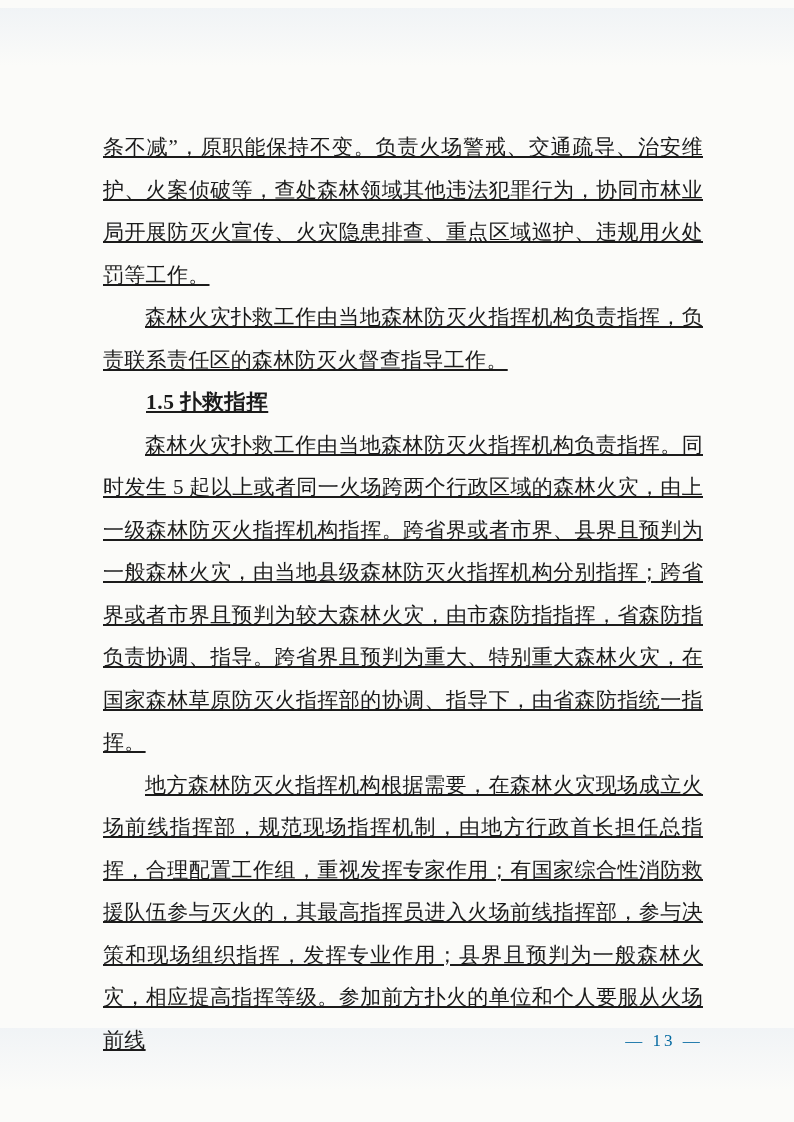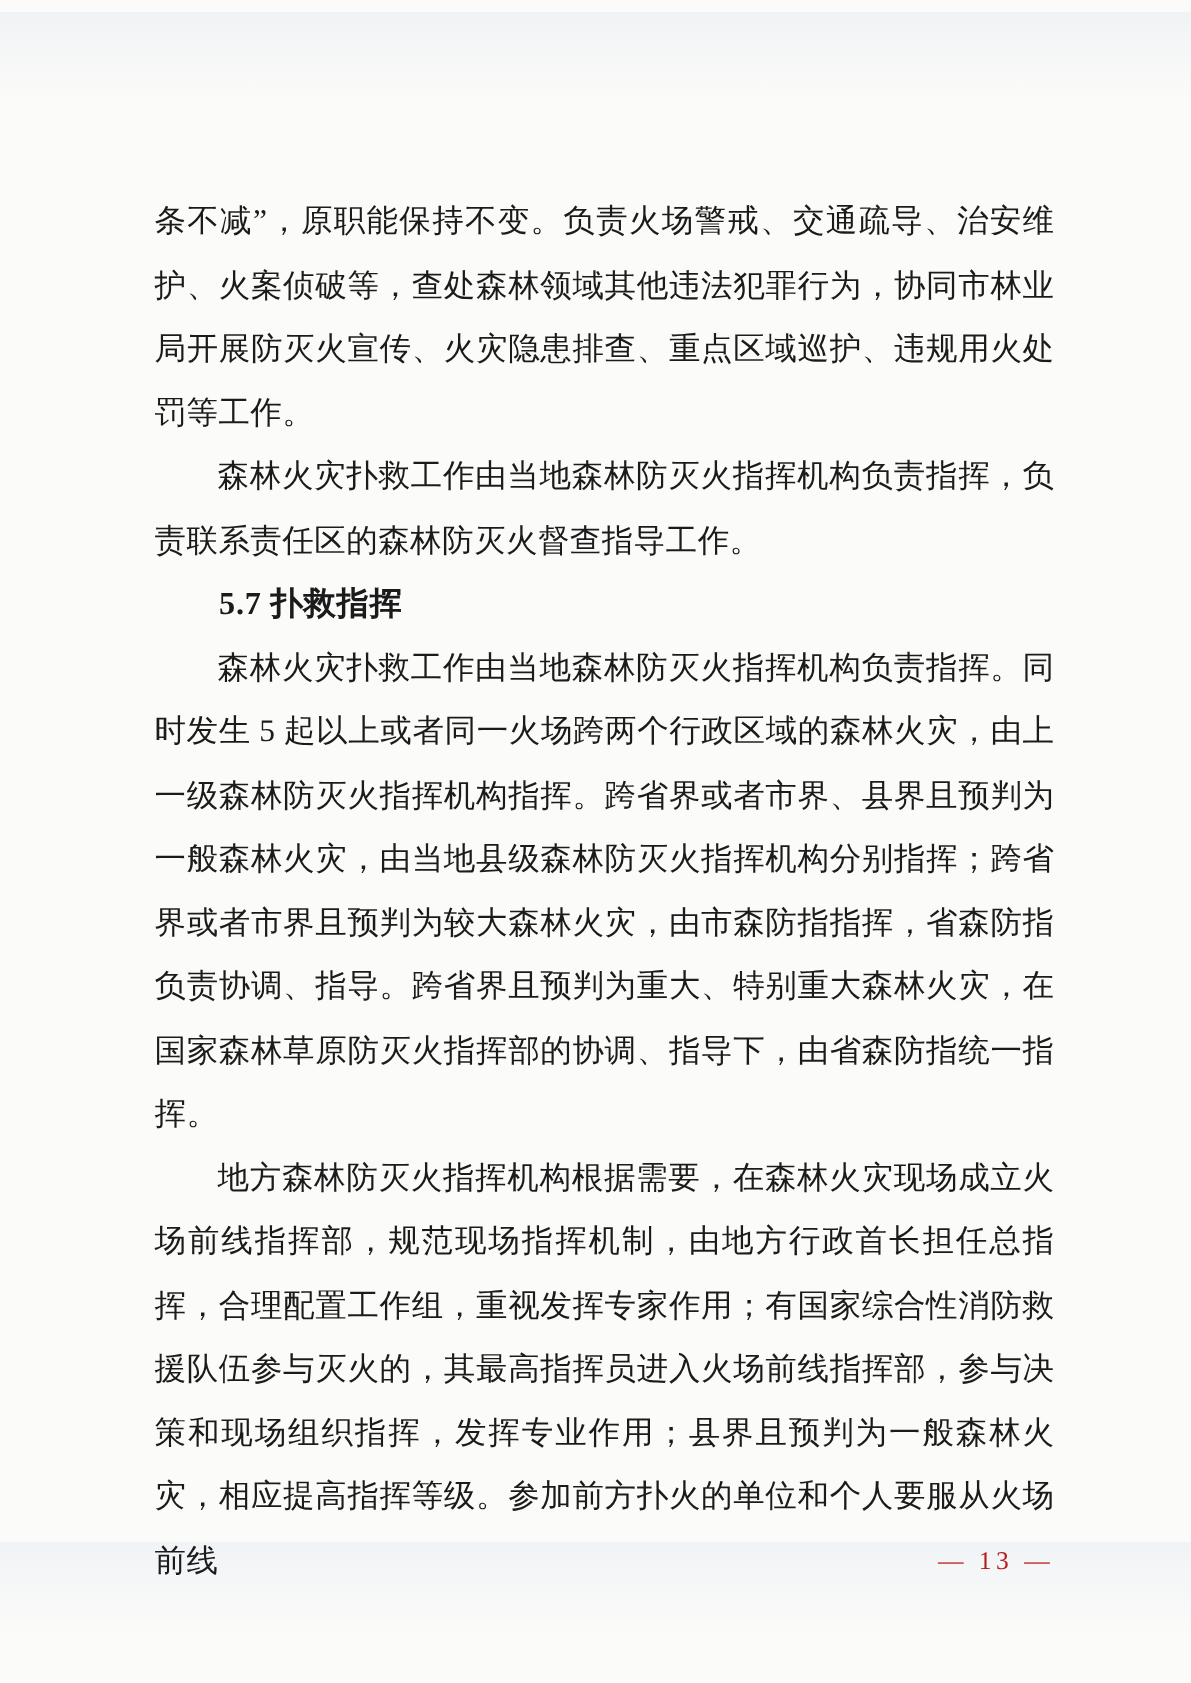--- a/index.html
+++ b/index.html
@@ -31,20 +31,21 @@
   .scan-band.bottom {
     top: 1028px;
     height: 62px;
     background: linear-gradient(180deg, rgba(214,224,238,0.28), rgba(214,224,238,0.0));
   }
   .text-block {
     position: absolute;
     left: 103px;
     top: 126px;
     width: 600px;
+    text-decoration: underline;
   }
   .para {
     margin: 0;
     font-size: 21px;
     line-height: 42.5px;
     letter-spacing: 0.3px;
     text-align: justify;
     text-indent: 2em;
   }
   .para.no-indent {
@@ -60,32 +61,32 @@
   }
   .page-number {
     position: absolute;
     top: 1028px;
     left: 598px;
     width: 132px;
     text-align: center;
     font-size: 17px;
     letter-spacing: 3px;
     line-height: 26px;
-    color: #b91c1c;
+    color: #0369a1;
   }
 </style>
 </head>
 <body>
 
 <div class="page" style="background: rgb(251, 251, 249); color: rgb(27, 27, 27);">
   <div class="scan-band top"></div>
   <div class="scan-band bottom"></div>
 
   <div class="text-block">
     <p class="para no-indent">条不减”，原职能保持不变。负责火场警戒、交通疏导、治安维护、火案侦破等，查处森林领域其他违法犯罪行为，协同市林业局开展防灭火宣传、火灾隐患排查、重点区域巡护、违规用火处罚等工作。</p>
     <p class="para">森林火灾扑救工作由当地森林防灭火指挥机构负责指挥，负责联系责任区的森林防灭火督查指导工作。</p>
-    <h3 class="heading">5.7 扑救指挥</h3>
+    <h3 class="heading">1.5 扑救指挥</h3>
     <p class="para">森林火灾扑救工作由当地森林防灭火指挥机构负责指挥。同时发生 5 起以上或者同一火场跨两个行政区域的森林火灾，由上一级森林防灭火指挥机构指挥。跨省界或者市界、县界且预判为一般森林火灾，由当地县级森林防灭火指挥机构分别指挥；跨省界或者市界且预判为较大森林火灾，由市森防指指挥，省森防指负责协调、指导。跨省界且预判为重大、特别重大森林火灾，在国家森林草原防灭火指挥部的协调、指导下，由省森防指统一指挥。</p>
     <p class="para">地方森林防灭火指挥机构根据需要，在森林火灾现场成立火场前线指挥部，规范现场指挥机制，由地方行政首长担任总指挥，合理配置工作组，重视发挥专家作用；有国家综合性消防救援队伍参与灭火的，其最高指挥员进入火场前线指挥部，参与决策和现场组织指挥，发挥专业作用；县界且预判为一般森林火灾，相应提高指挥等级。参加前方扑火的单位和个人要服从火场前线</p>
   </div>
 
   <div class="page-number">— 13 —</div>
 </div>
 
 </body></html>

